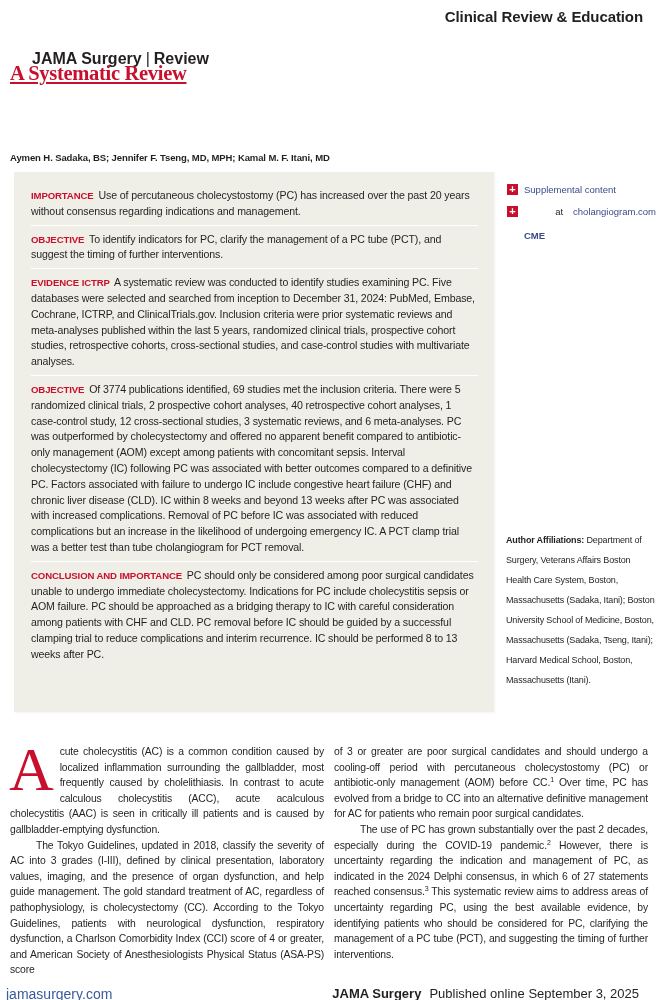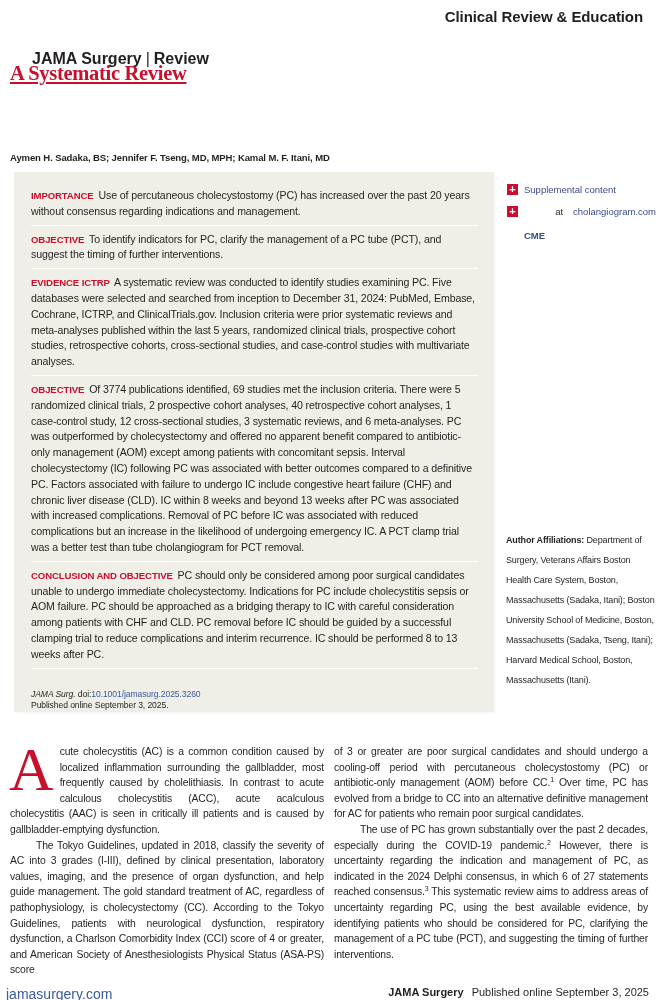--- a/index.html
+++ b/index.html
@@ -37,21 +37,21 @@
 
   .body-cols { position: absolute; top: 744px; left: 10px; width: 640px; }
   .col { position: absolute; top: 0; width: 314px; font-size: 10.4px; line-height: 15.6px; text-align: justify; color: #231f20; letter-spacing: -0.15px; }
   .col-left { left: 0; }
   .col-right { left: 324px; }
   .dropcap { float: left; font-family: "Liberation Serif", serif; color: #c8102e; font-size: 62px; line-height: 46px; margin: 2px 6px 0 -1px; }
   .indent { text-indent: 26px; }
   sup { font-size: 7px; line-height: 0; }
 
   .footer-left { position: absolute; top: 986px; left: 6px; font-size: 14px; color: #3a5a9a; }
-  .footer-right { position: absolute; top: 986px; right: 10px; font-size: 11px; color: #231f20; }
+  .footer-right { position: absolute; top: 986px; right: 20px; font-size: 13px; color: #231f20; }
   .footer-right b { margin-right: 8px; }
 </style>
 </head>
 <body>
 
 <div class="running-head">Clinical Review &amp; Education</div>
 
 <div class="journal-line">
   <span>JAMA Surgery</span><span class="sep">|</span><span>Review</span>
 </div>
@@ -73,29 +73,22 @@
   </div>
   <div class="abs-section">
     <span class="abs-label">EVIDENCE ICTRP</span>
     <span>A systematic review was conducted to identify studies examining PC. Five databases were selected and searched from inception to December 31, 2024: PubMed, Embase, Cochrane, ICTRP, and ClinicalTrials.gov. Inclusion criteria were prior systematic reviews and meta-analyses published within the last 5 years, randomized clinical trials, prospective cohort studies, retrospective cohorts, cross-sectional studies, and case-control studies with multivariate analyses.</span>
   </div>
   <div class="abs-section">
     <span class="abs-label">OBJECTIVE</span>
     <span>Of 3774 publications identified, 69 studies met the inclusion criteria. There were 5 randomized clinical trials, 2 prospective cohort analyses, 40 retrospective cohort analyses, 1 case-control study, 12 cross-sectional studies, 3 systematic reviews, and 6 meta-analyses. PC was outperformed by cholecystectomy and offered no apparent benefit compared to antibiotic-only management (AOM) except among patients with concomitant sepsis. Interval cholecystectomy (IC) following PC was associated with better outcomes compared to a definitive PC. Factors associated with failure to undergo IC include congestive heart failure (CHF) and chronic liver disease (CLD). IC within 8 weeks and beyond 13 weeks after PC was associated with increased complications. Removal of PC before IC was associated with reduced complications but an increase in the likelihood of undergoing emergency IC. A PCT clamp trial was a better test than tube cholangiogram for PCT removal.</span>
   </div>
   <div class="abs-section">
-    <span class="abs-label">CONCLUSION AND OBJECTIVE</span>
+    <span class="abs-label">CONCLUSION AND IMPORTANCE</span>
     <span>PC should only be considered among poor surgical candidates unable to undergo immediate cholecystectomy. Indications for PC include cholecystitis sepsis or AOM failure. PC should be approached as a bridging therapy to IC with careful consideration among patients with CHF and CLD. PC removal before IC should be guided by a successful clamping trial to reduce complications and interim recurrence. IC should be performed 8 to 13 weeks after PC.</span>
-  </div>
-  <div class="abs-citation">
-    <div>
-      <span class="jn">JAMA Surg.</span>
-      <span>doi:</span><a class="link">10.1001/jamasurg.2025.3260</a>
-    </div>
-    <div>Published online September 3, 2025.</div>
   </div>
 </div>
 
 <div class="side-links">
   <div class="side-link">
     <span class="plus-box">+</span>
     <span class="label">Supplemental content</span>
   </div>
   <div class="side-link">
     <span class="plus-box">+</span>

